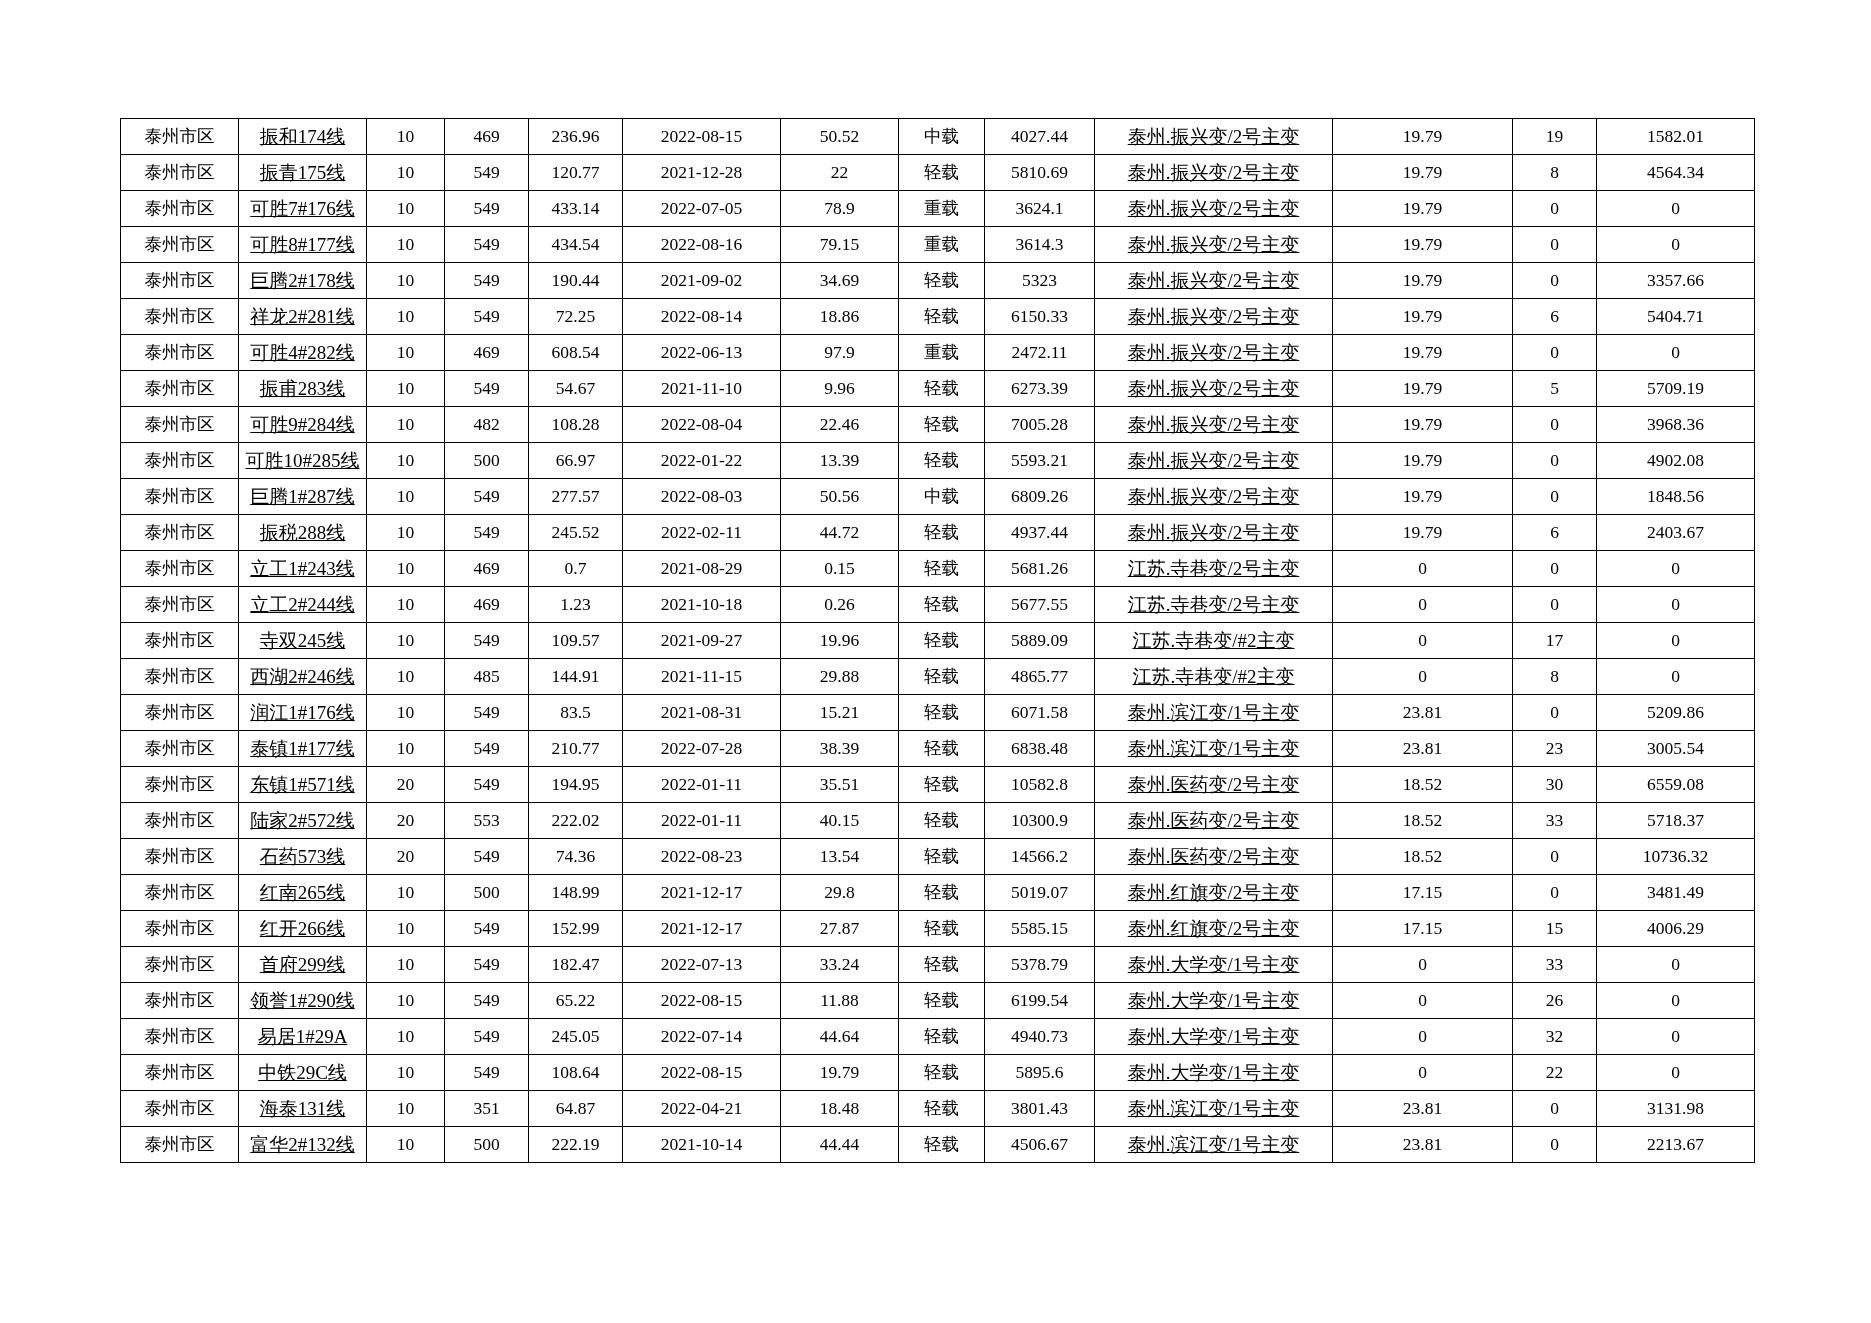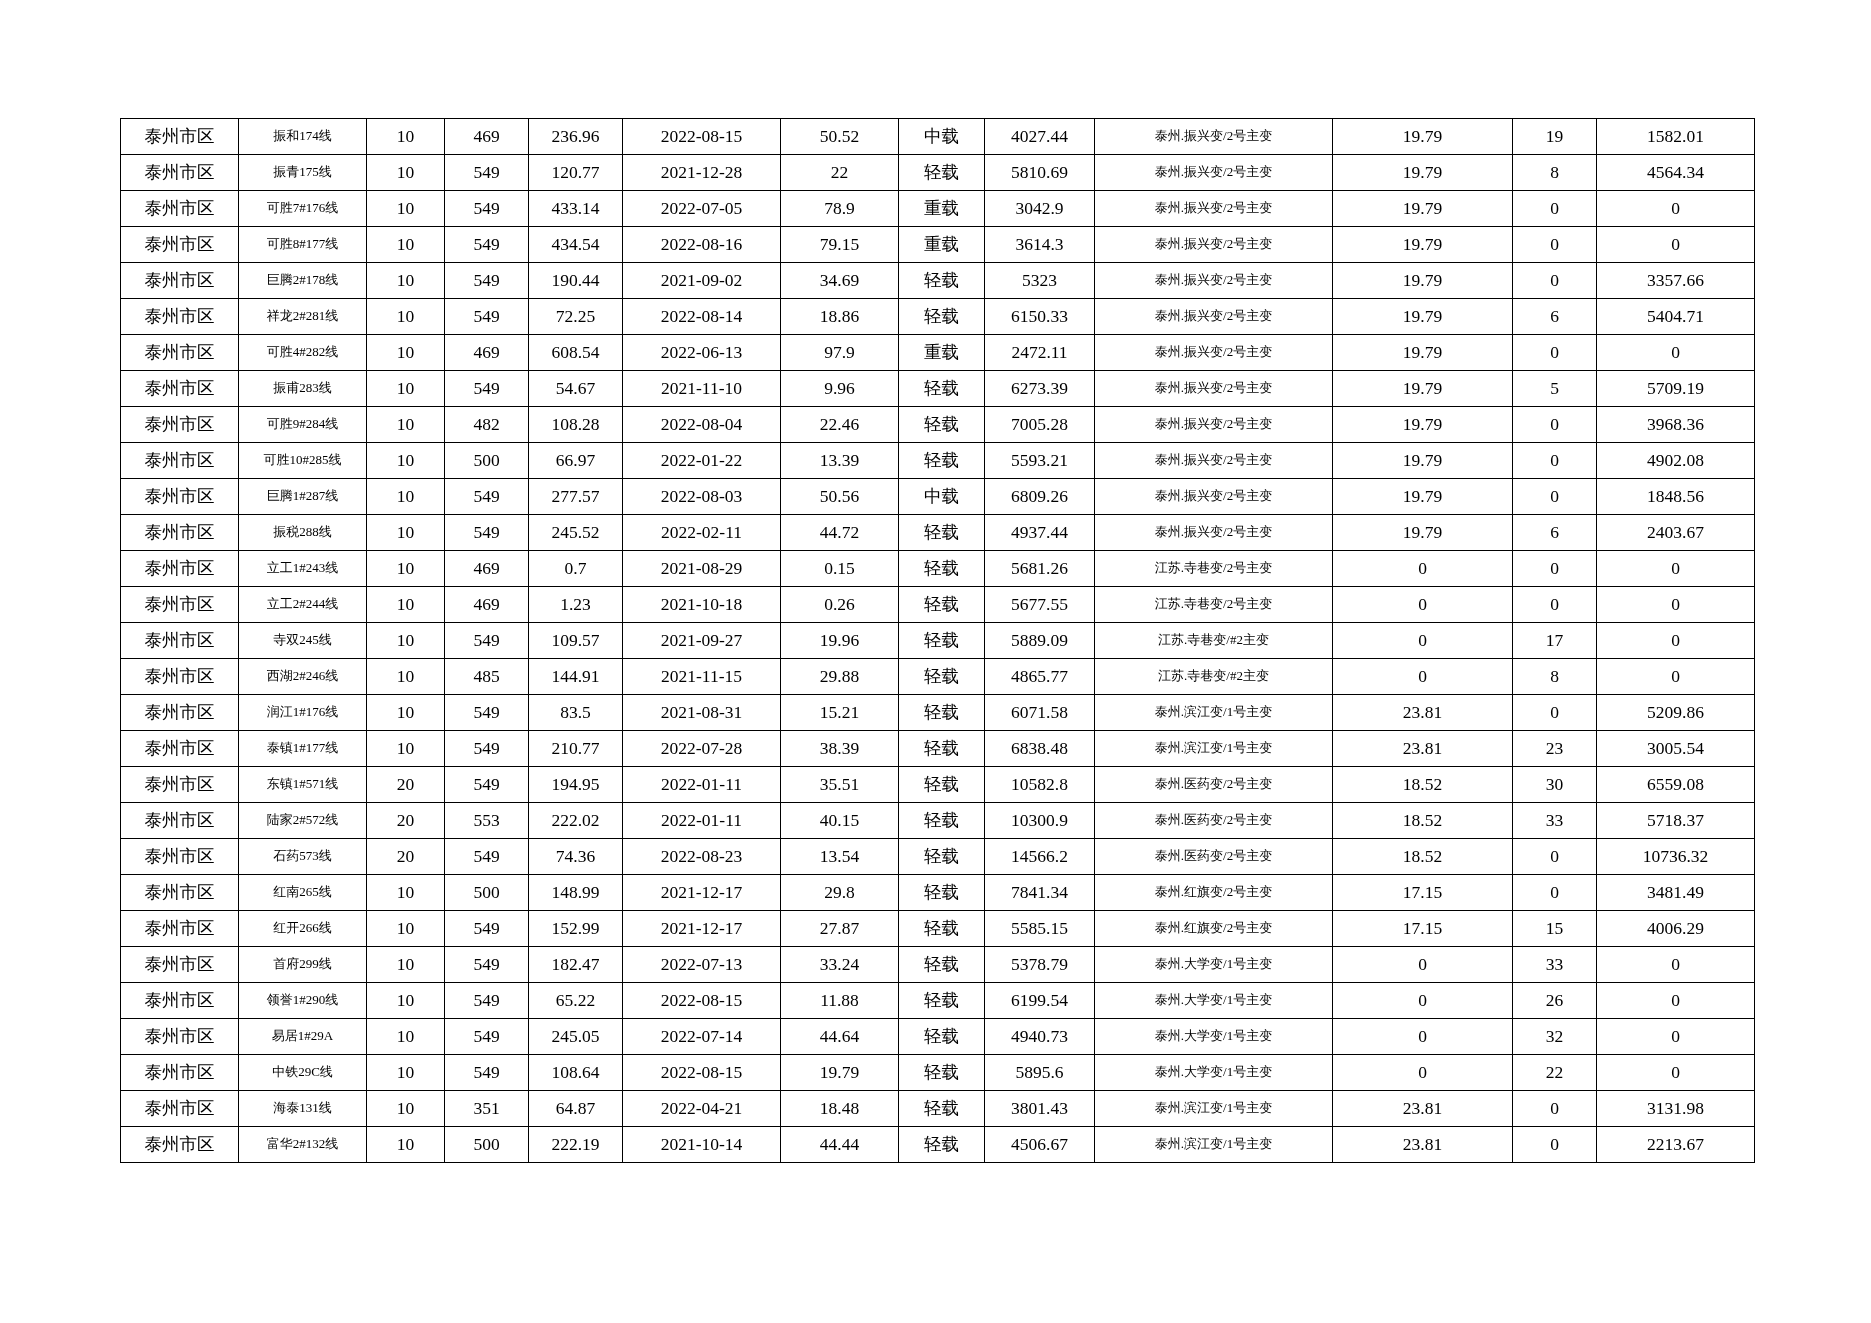--- a/index.html
+++ b/index.html
@@ -51,21 +51,22 @@
   col.c5 { width: 158px; }
   col.c6 { width: 118px; }
   col.c7 { width: 86px; }
   col.c8 { width: 110px; }
   col.c9 { width: 238px; }
   col.c10 { width: 180px; }
   col.c11 { width: 84px; }
   col.c12 { width: 158px; }
 
   .cell-name {
-    font-size: 13px;
+    font-size: 19px;
+    text-decoration: underline;
   }
 </style>
 </head>
 <body>
 
 <div class="page">
   <div class="table-wrap">
     <table class="data-table">
       <colgroup>
         <col class="c0">
@@ -115,21 +116,21 @@
           </tr>
           <tr>
             <td>泰州市区</td>
             <td class="cell-name">可胜7#176线</td>
             <td>10</td>
             <td>549</td>
             <td>433.14</td>
             <td>2022-07-05</td>
             <td>78.9</td>
             <td>重载</td>
-            <td>3042.9</td>
+            <td>3624.1</td>
             <td class="cell-name">泰州.振兴变/2号主变</td>
             <td>19.79</td>
             <td>0</td>
             <td>0</td>
           </tr>
           <tr>
             <td>泰州市区</td>
             <td class="cell-name">可胜8#177线</td>
             <td>10</td>
             <td>549</td>
@@ -400,21 +401,21 @@
           </tr>
           <tr>
             <td>泰州市区</td>
             <td class="cell-name">红南265线</td>
             <td>10</td>
             <td>500</td>
             <td>148.99</td>
             <td>2021-12-17</td>
             <td>29.8</td>
             <td>轻载</td>
-            <td>7841.34</td>
+            <td>5019.07</td>
             <td class="cell-name">泰州.红旗变/2号主变</td>
             <td>17.15</td>
             <td>0</td>
             <td>3481.49</td>
           </tr>
           <tr>
             <td>泰州市区</td>
             <td class="cell-name">红开266线</td>
             <td>10</td>
             <td>549</td>

